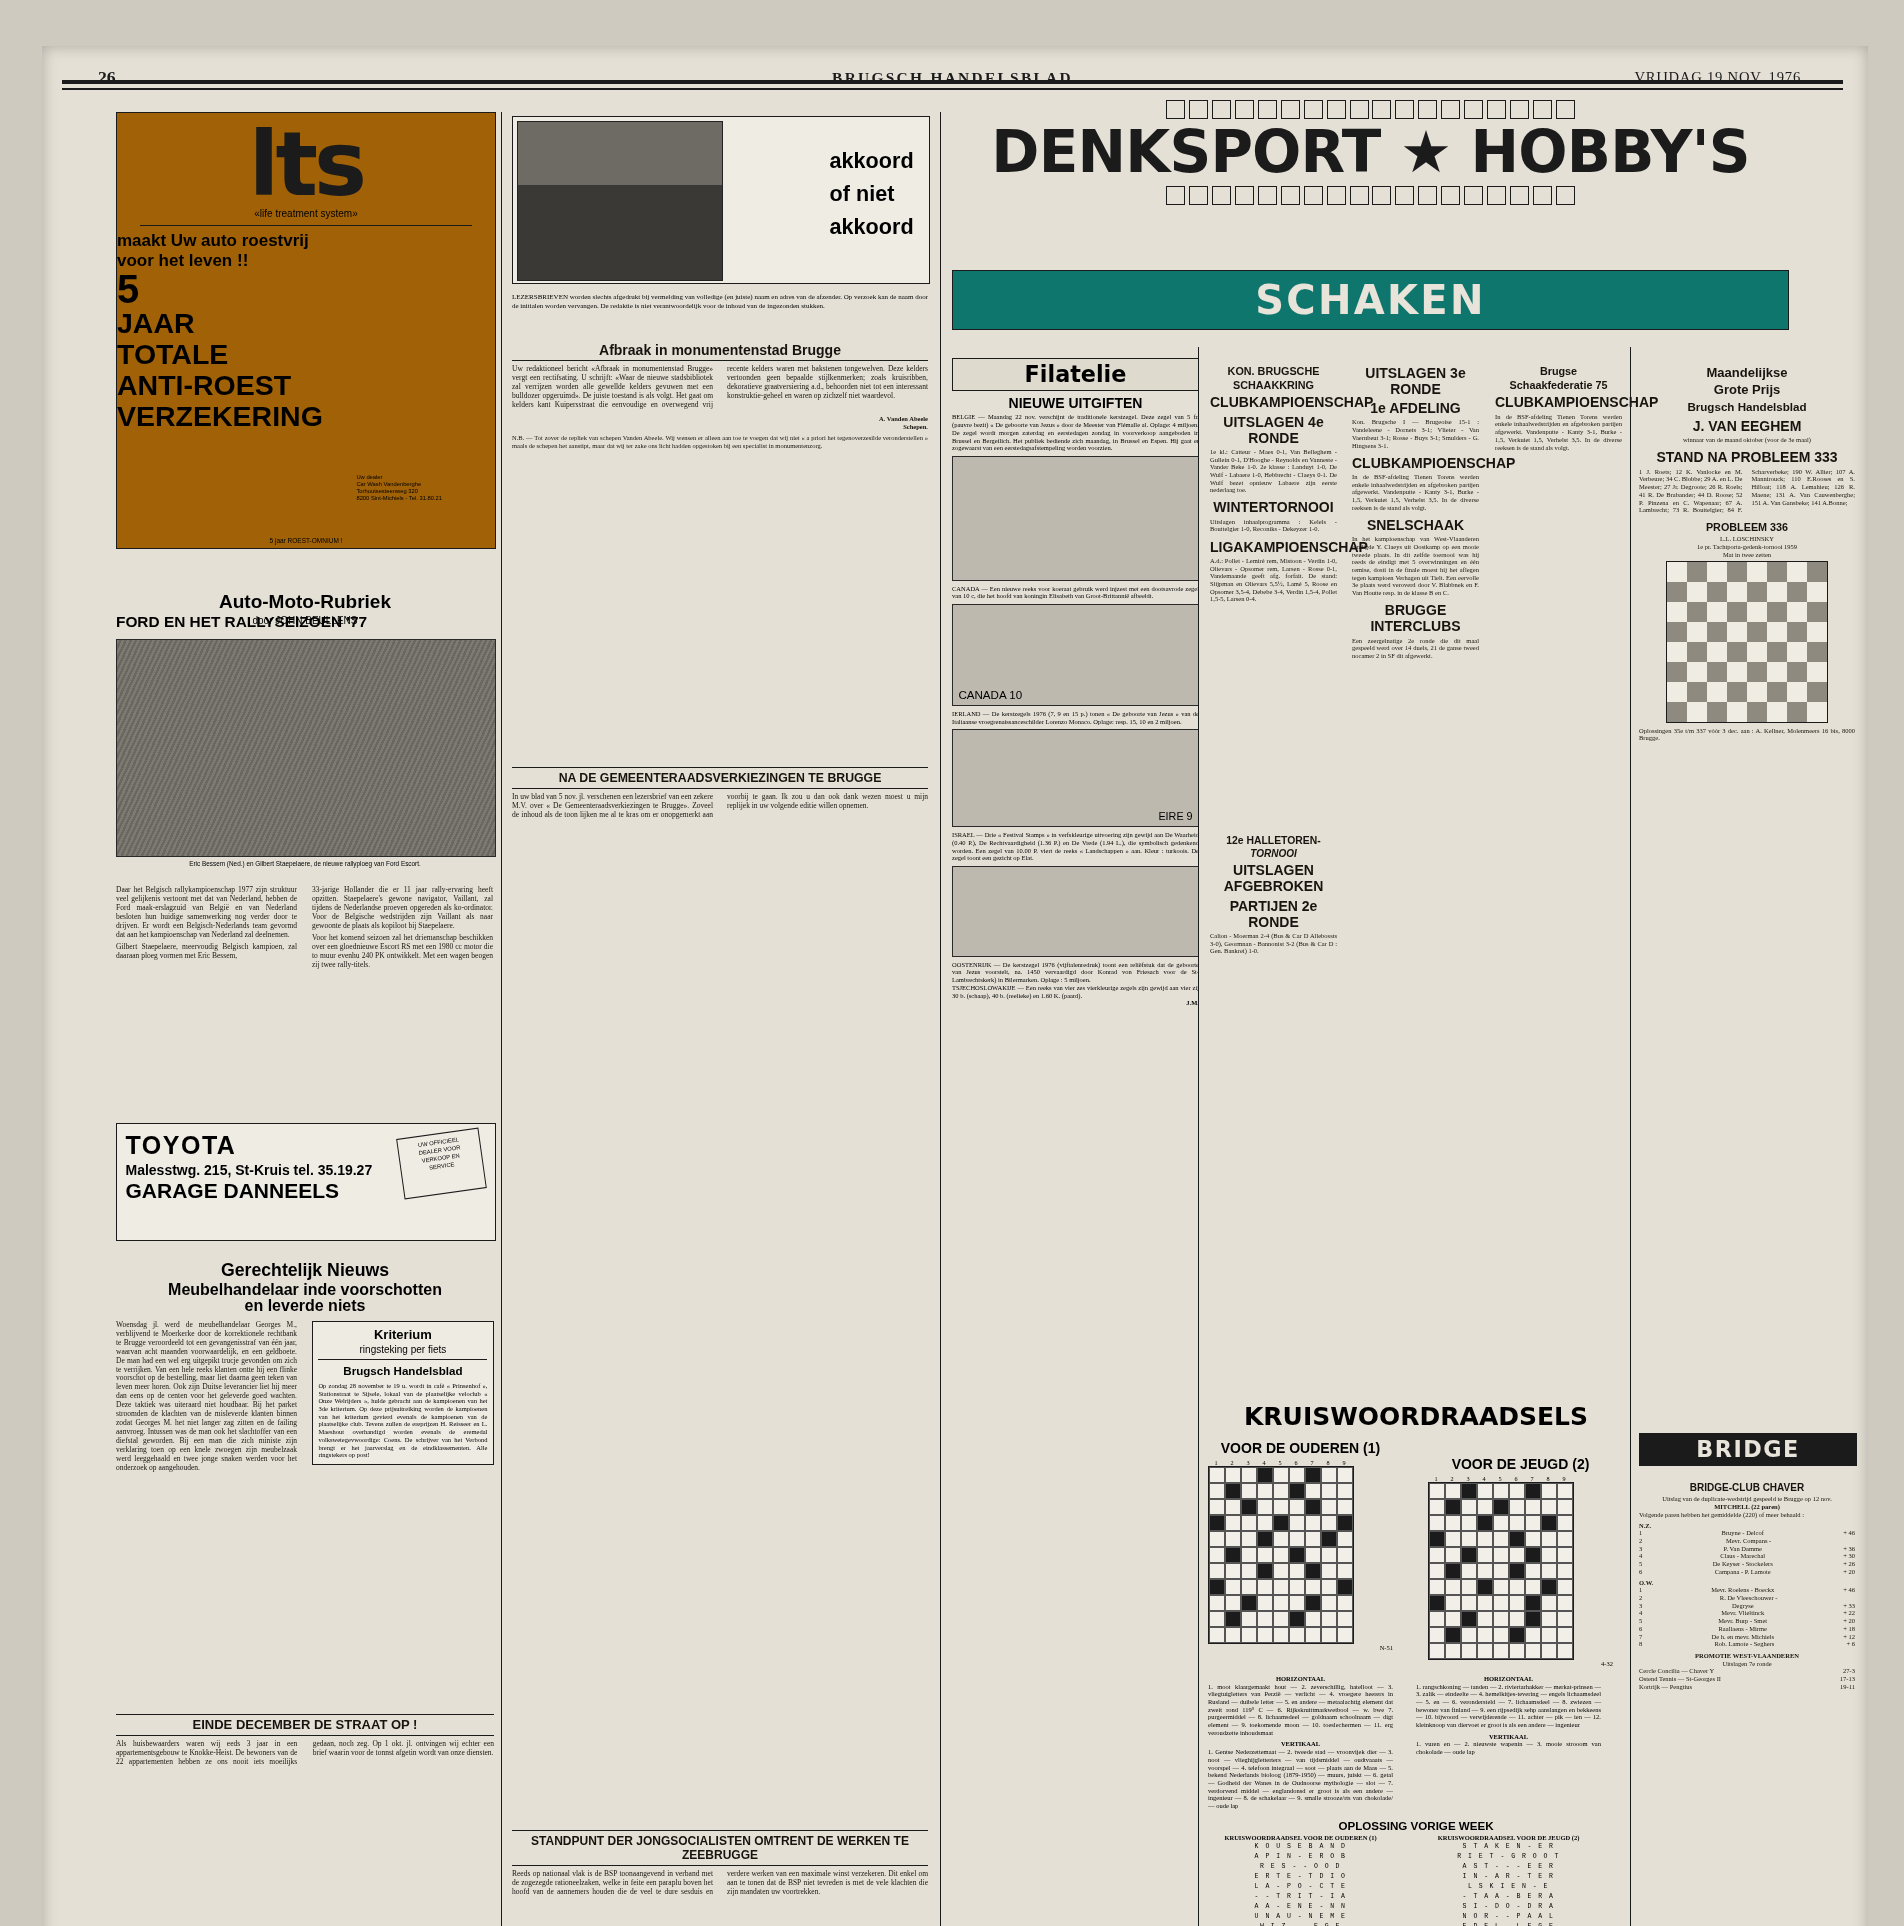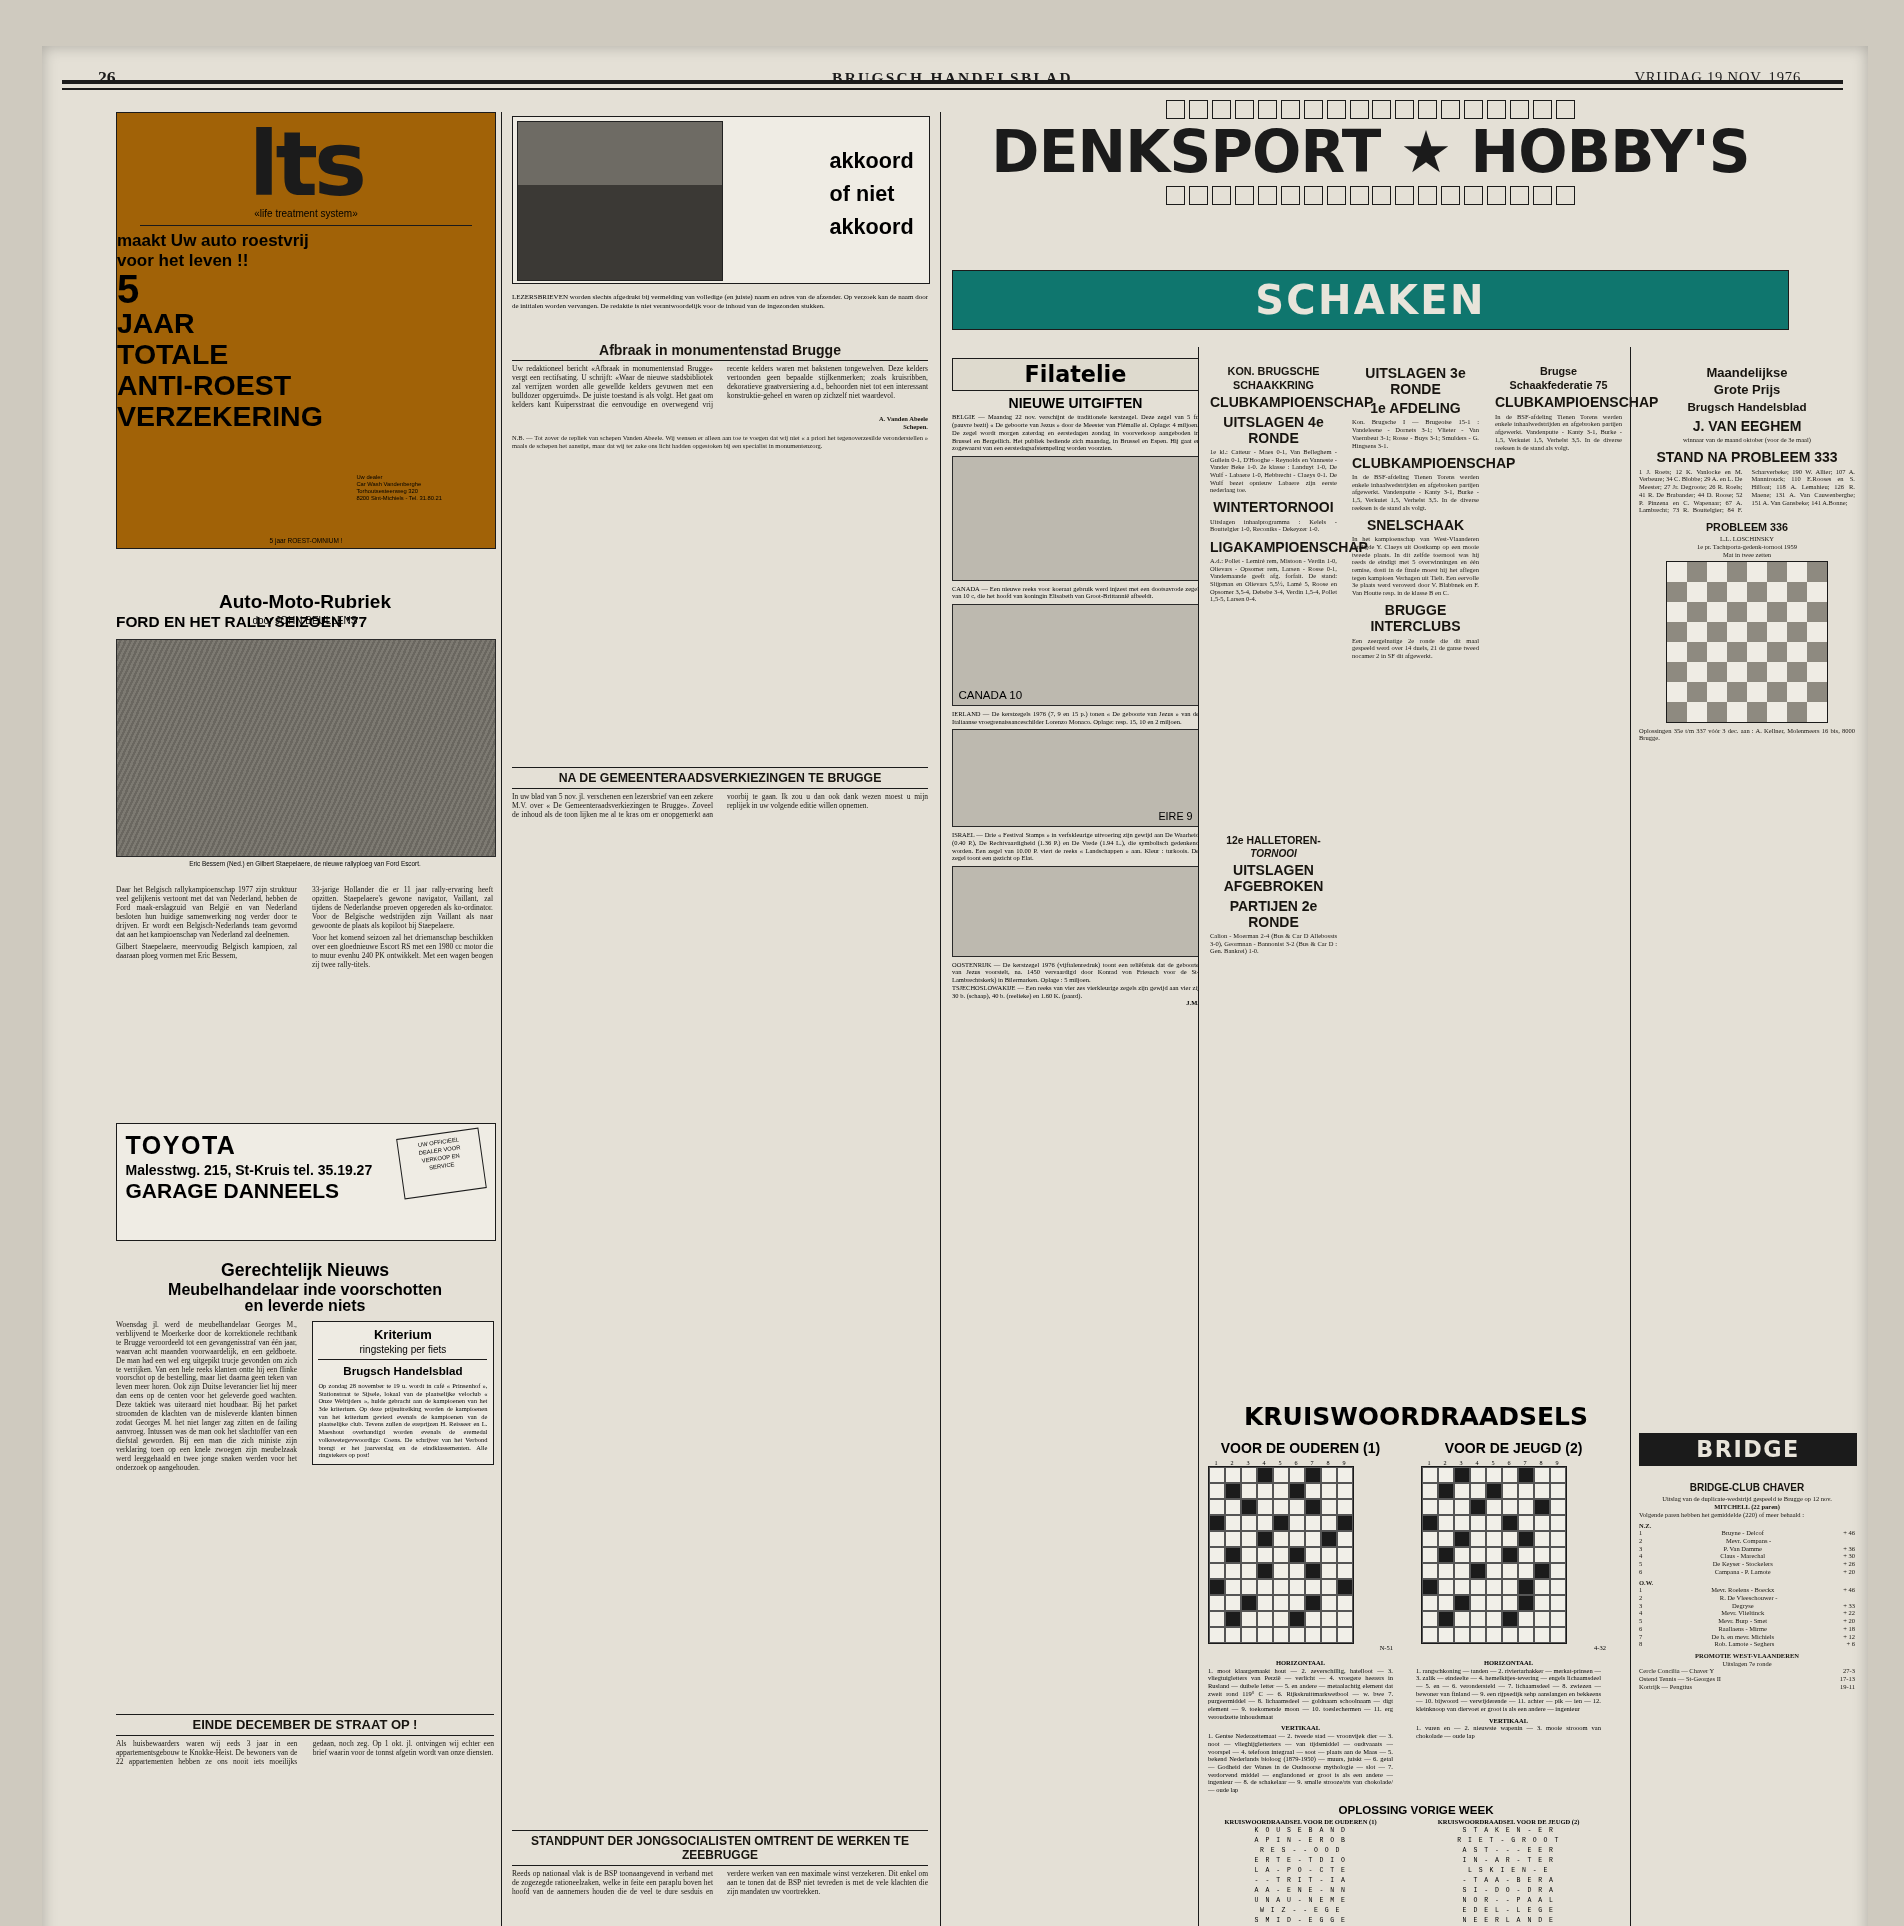--- a/index.html
+++ b/index.html
@@ -496,21 +496,21 @@
         <span>17-13</span>
       </div>
    <div class="tiny" style="display:flex;justify-content:space-between;">
         <span>Kortrijk — Pengtius</span>
         <span>19-11</span>
       </div>
  </div>
 
  <div class="kruis">
    <div class="kruishdr">KRUISWOORDRAADSELS</div>
-   <div style="display:flex;gap:28px;margin-top:6.2px;">
+   <div style="display:flex;gap:35px;margin-top:6.2px;">
      <div style="width:185px;">
        <div class="h3">VOOR DE OUDEREN  (1)</div>
        <div class="gridnums">
             <span>1</span>
             <span>2</span>
             <span>3</span>
             <span>4</span>
             <span>5</span>
             <span>6</span>
             <span>7</span>
@@ -613,21 +613,21 @@
             <div class="cell"></div>
             <div class="cell"></div>
             <div class="cell"></div>
             <div class="cell"></div>
             <div class="cell"></div>
             <div class="cell"></div>
             <div class="cell"></div>
        </div>
        <div class="tiny" style="text-align:right;">N-51</div>
      </div>
-     <div style="width:185px;">
+     <div style="width:185px;margin-top:16px;">
        <div class="h3">VOOR DE JEUGD  (2)</div>
        <div class="gridnums">
             <span>1</span>
             <span>2</span>
             <span>3</span>
             <span>4</span>
             <span>5</span>
             <span>6</span>
             <span>7</span>
             <span>8</span>

